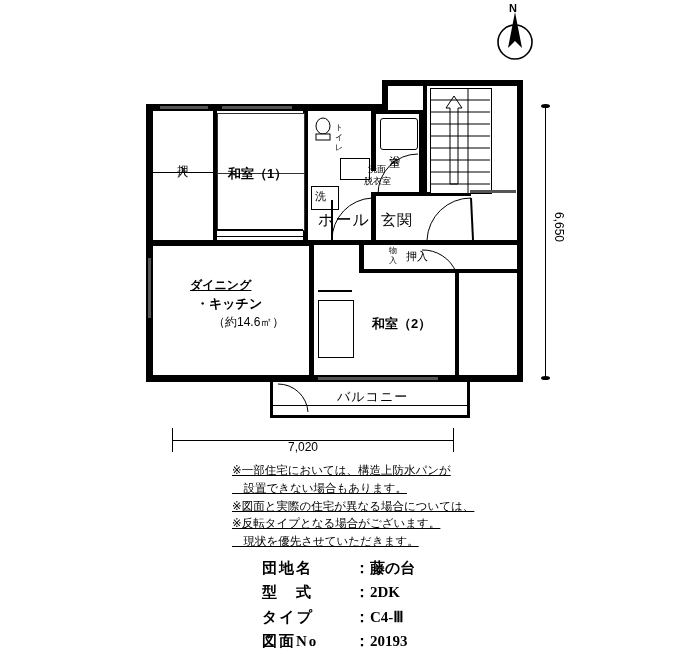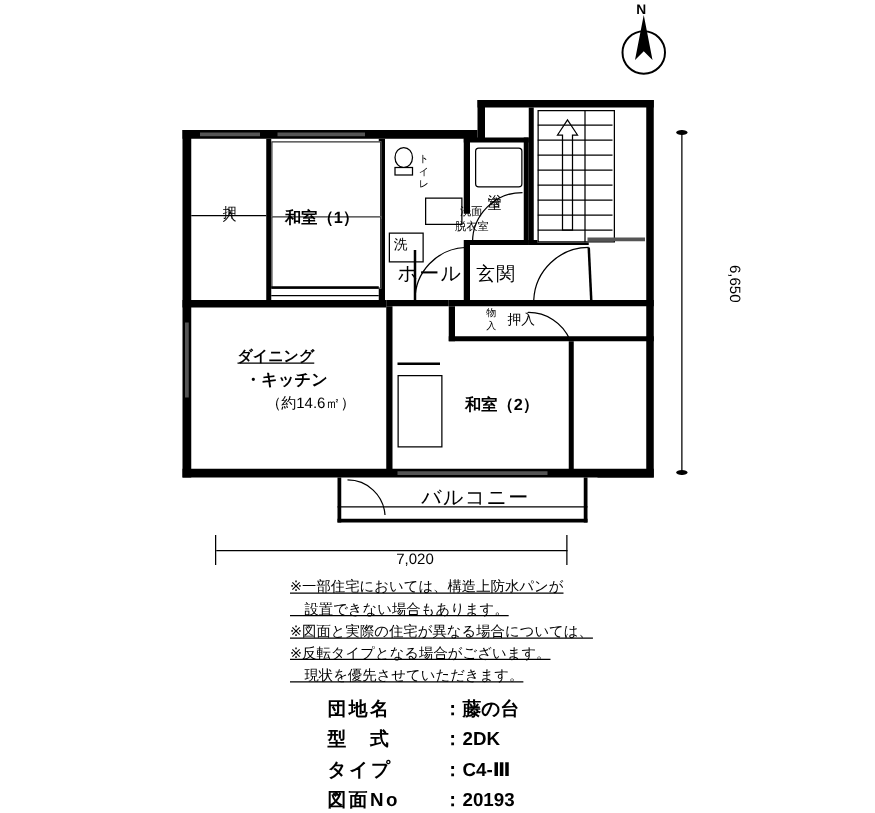--- a/index.html
+++ b/index.html
@@ -17,29 +17,29 @@
   .lbl.v{writing-mode:vertical-rl;text-orientation:upright;letter-spacing:1px;}
   .lbl.b{font-weight:bold;}
   .tiny{font-size:8px;}
   .xs{font-size:9px;margin-left:32px;}
 
   .box{position:absolute;border:1px solid #000;background:#fff;}
   .line{position:absolute;background:#000;}
 
   
   .dim{position:absolute;background:#000;}
-  .dimlabel{position:absolute;font-size:12px;margin-left:29px;}
+  .dimlabel{position:absolute;font-size:12px;}
 
   
   .notes{position:absolute;left:232px;top:462px;width:460px;font-size:11.5px;line-height:1.55;}
   .notes div{white-space:nowrap;text-decoration:underline;}
 
   
   .spec{position:absolute;left:262px;top:556px;font-size:15px;font-weight:bold;line-height:1.62;}
-  .spec .row{display:flex;}
+  .spec .row{display:flex;font-family:Liberation Serif, serif;}
   .spec .k{width:92px;letter-spacing:2px;}
   .spec .c{width:16px;text-align:center;}
   .spec .v{white-space:nowrap;}
 </style>
 </head>
 <body>
 
 <div class="root">
 
   <div class="compass">
@@ -159,21 +159,21 @@
 
     <div class="lbl v" style="left:176px;top:156px;">押入</div>
     <div class="lbl b" style="left:228px;top:167px;font-size:13px;">和室（1）</div>
 
     <div class="lbl b" style="left:190px;top:279px;font-size:12px;text-decoration:underline;">ダイニング</div>
     <div class="lbl b" style="left:196px;top:297px;font-size:13px;">・キッチン</div>
     <div class="lbl" style="left:213px;top:316px;font-size:12px;">（約14.6㎡）</div>
 
     <div class="lbl b" style="left:372px;top:317px;font-size:13px;">和室（2）</div>
 
-    <div class="lbl" style="left:337px;top:390px;font-size:16px;letter-spacing:1px;text-align:right;">バルコニー</div>
+    <div class="lbl" style="left:337px;top:390px;font-size:13px;letter-spacing:1px;text-align:right;">バルコニー</div>
 
     <div class="lbl" style="left:318px;top:211px;font-size:16px;letter-spacing:1px;text-align:right;">ホール</div>
     <div class="lbl" style="left:381px;top:211px;font-size:15px;letter-spacing:1px;">玄関</div>
 
     <div class="lbl v" style="left:388px;top:147px;font-size:11px;">浴室</div>
 
     <div class="lbl xs" style="left:336px;top:164px;">洗面</div>
     <div class="lbl xs" style="left:332px;top:176px;">脱衣室</div>
 
     <div class="lbl v tiny" style="left:334px;top:118px;">トイレ</div>

